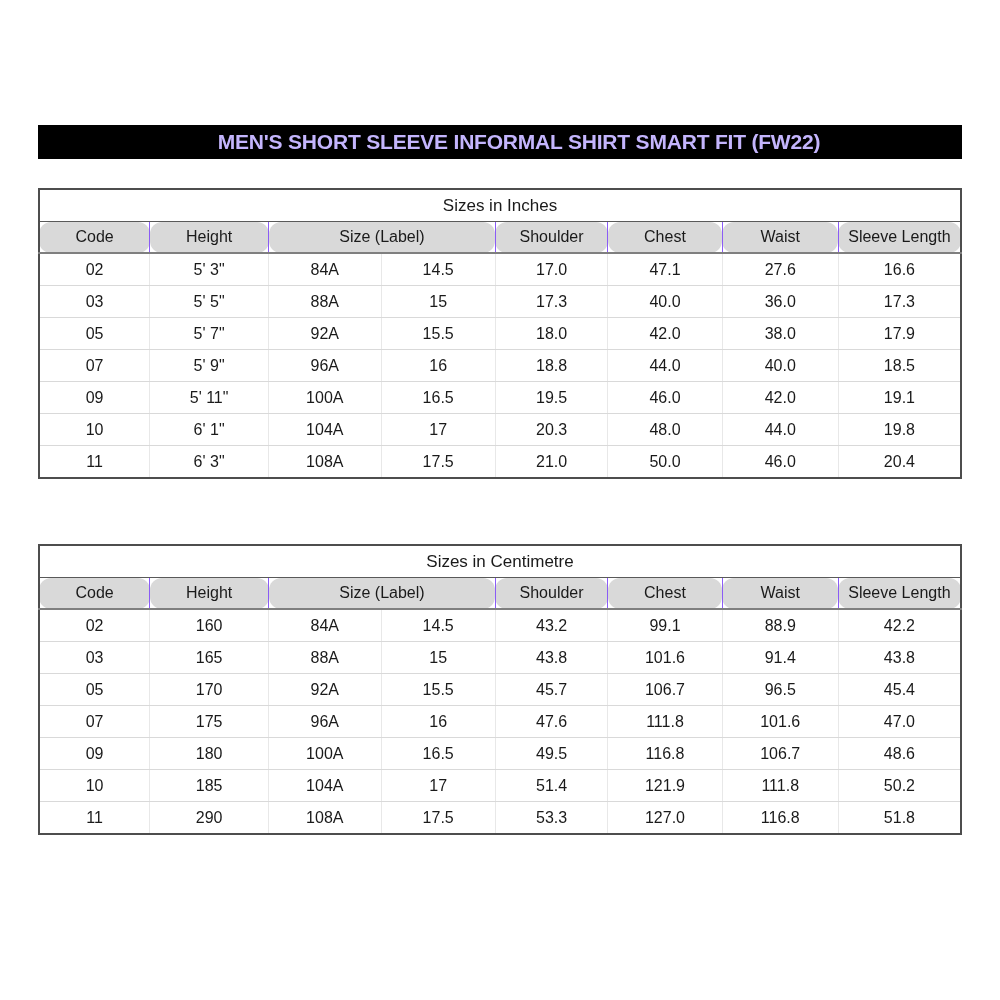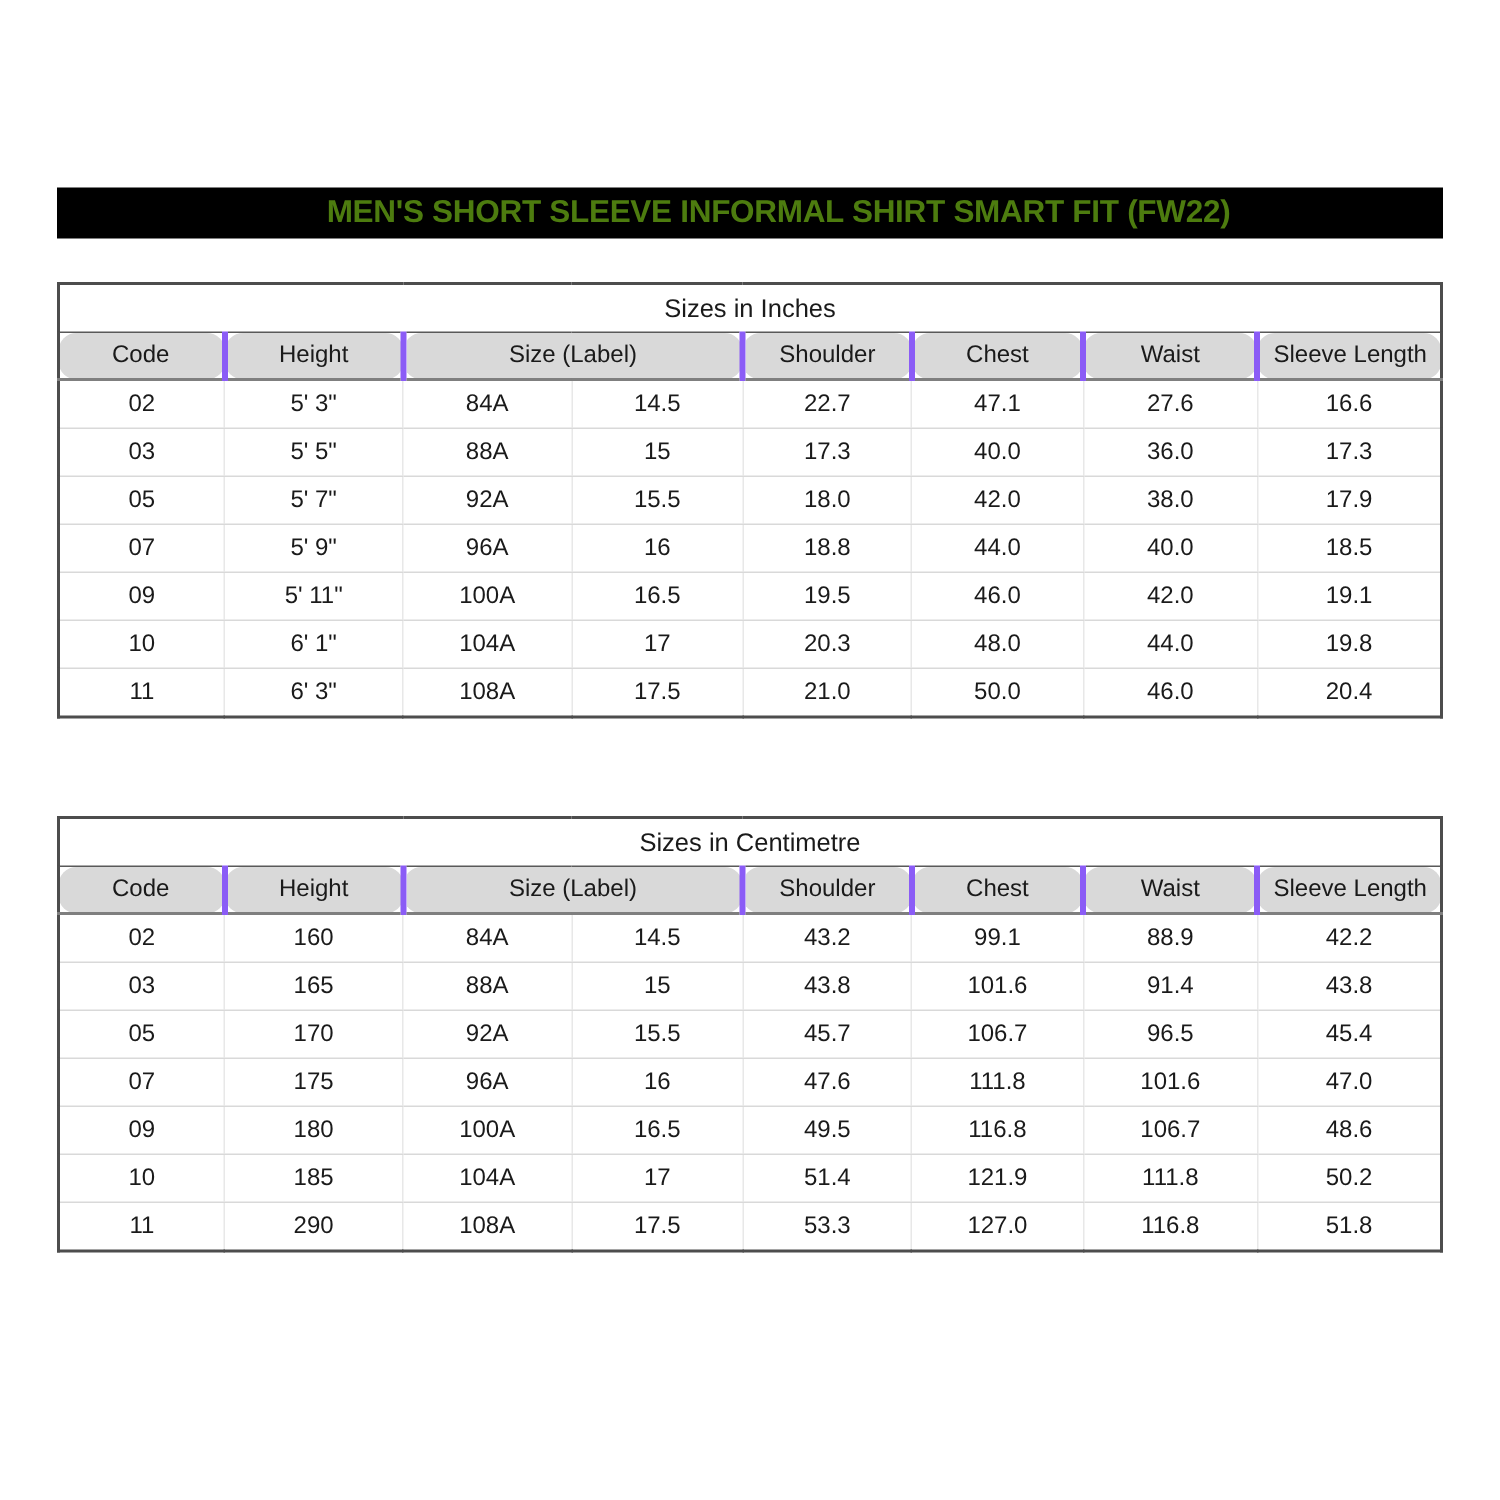--- a/index.html
+++ b/index.html
@@ -8,21 +8,21 @@
     width: 1000px;
     height: 1000px;
     background: #ffffff;
     font-family: "Liberation Sans", sans-serif;
     color: #1a1a1a;
   }
   .banner {
     margin: 125px 38px 0 38px;
     height: 34px;
     background: #000000;
-    color: #4d7c0f;
+    color: #c4b5fd;
     display: flex;
     align-items: center;
     justify-content: center;
     font-weight: bold;
     font-size: 21px;
     letter-spacing: -0.2px;
     padding-left: 38px;
   }
   .size-table {
     width: 924px;
@@ -48,21 +48,21 @@
     border-bottom: 1px solid #595959;
   }
   .size-table thead th {
     height: 30px;
     background: #d9d9d9;
     font-weight: normal;
     font-size: 16px;
     border-bottom: 2px solid #7f7f7f;
     border-radius: 12px;
   }
-  .size-table thead th + th { border-left: 4px solid #8b5cf6; }
+  .size-table thead th + th { border-left: 1px solid #8b5cf6; }
   .size-table tbody td {
     height: 31px;
     font-size: 16px;
     background: #ffffff;
     border-bottom: 1px solid #d9d9d9;
   }
   .size-table tbody td + td { border-left: 1px solid #e8e8e8; }
   .size-table tbody tr:last-child td { border-bottom: none; }
 </style>
 </head>
@@ -96,21 +96,21 @@
       <th>Waist</th>
       <th>Sleeve Length</th>
     </tr>
   </thead>
   <tbody>
       <tr>
         <td>02</td>
         <td>5' 3"</td>
         <td>84A</td>
         <td>14.5</td>
-        <td>22.7</td>
+        <td>17.0</td>
         <td>47.1</td>
         <td>27.6</td>
         <td>16.6</td>
       </tr>
       <tr>
         <td>03</td>
         <td>5' 5"</td>
         <td>88A</td>
         <td>15</td>
         <td>17.3</td>

